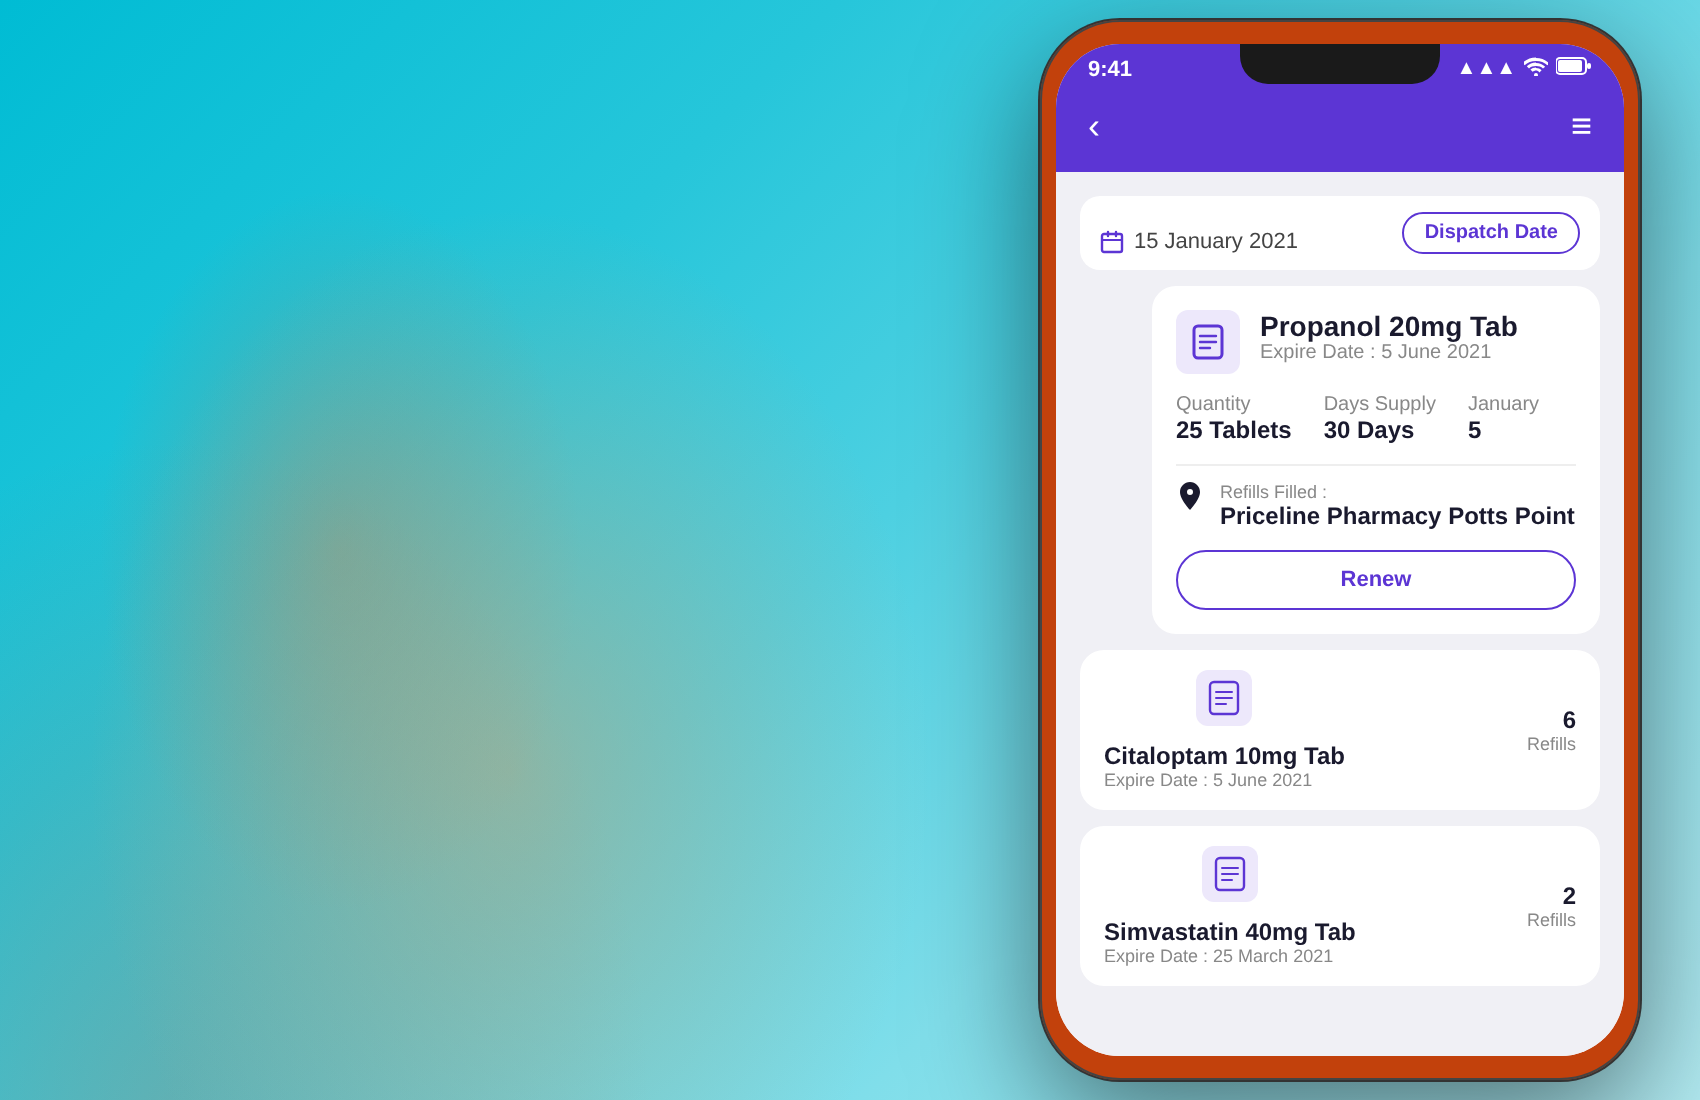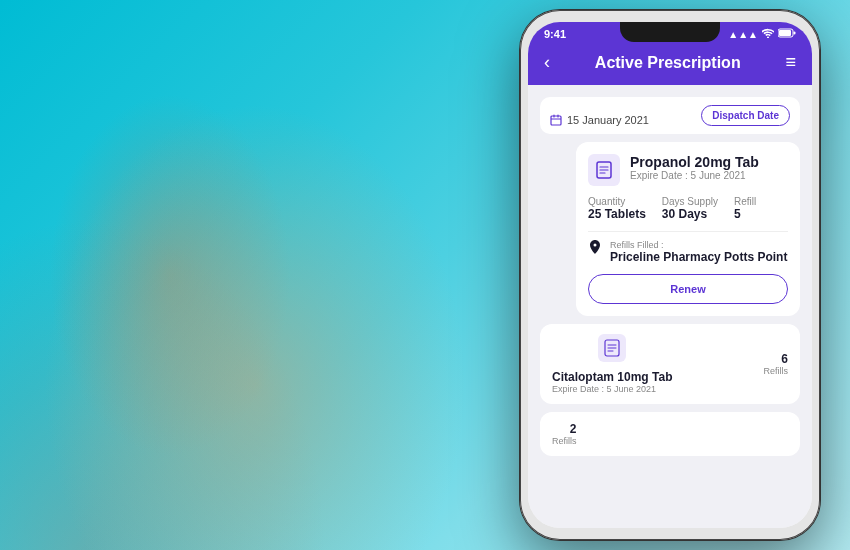--- a/index.html
+++ b/index.html
@@ -36,21 +36,21 @@
       right: 30px;
       top: 10px;
       width: 300px;
       height: 530px;
       z-index: 10;
     }
 
     .phone-frame {
       width: 100%;
       height: 100%;
-      background: #e5e5e5;
+      background: #c2410c;
       border-radius: 40px;
       padding: 12px 8px;
       box-shadow:
         0 0 0 1px #333,
         0 20px 60px rgba(0,0,0,0.5),
         inset 0 0 0 1px #444;
       position: relative;
     }
 
     
@@ -368,21 +368,20 @@
               <rect x="0" y="1" width="15" height="8" rx="2" fill="none" stroke="white" stroke-width="1"></rect>
               <rect x="1" y="2" width="12" height="6" rx="1" fill="white"></rect>
               <rect x="15.5" y="3.5" width="2" height="3" rx="1" fill="white"></rect>
             </svg>
           </span>
         </div>
       </div>
 
       <div class="app-header">
         <span class="header-icon">‹</span>
-        <span class="header-title">Active Prescription</span>
         <span class="header-icon">≡</span>
       </div>
 
       <div class="app-content">
 
         <div class="date-row">
           <div class="date-text">
             <svg class="cal-icon" viewBox="0 0 12 12" fill="none">
               <rect x="1" y="2" width="10" height="9" rx="1" stroke="#5c35d4" stroke-width="1.2" fill="none"></rect>
               <path d="M1 5h10" stroke="#5c35d4" stroke-width="1"></path>
@@ -413,21 +412,21 @@
           <div class="med-stats">
             <div class="stat-item">
               <div class="stat-label">Quantity</div>
               <div class="stat-value">25 Tablets</div>
             </div>
             <div class="stat-item">
               <div class="stat-label">Days Supply</div>
               <div class="stat-value">30 Days</div>
             </div>
             <div class="stat-item">
-              <div class="stat-label">Refill</div>
+              <div class="stat-label">January</div>
               <div class="stat-value">5</div>
             </div>
           </div>
 
           <div class="divider"></div>
 
           <div class="pharmacy-section">
             <span class="pharmacy-pin">
               <svg width="14" height="18" viewBox="0 0 14 18" fill="none">
                 <path d="M7 0C4.24 0 2 2.24 2 5c0 3.75 5 9 5 9s5-5.25 5-9c0-2.76-2.24-5-5-5zm0 6.5A1.5 1.5 0 1 1 7 3.5a1.5 1.5 0 0 1 0 3z" fill="#1a1a2e"></path>
@@ -460,20 +459,35 @@
               </div>
             </div>
           </div>
           <div class="refill-info">
             <div class="refill-count">6</div>
             <div class="refill-label">Refills</div>
           </div>
         </div>
 
         <div class="other-med-card">
+          <div class="other-med-left">
+            <div class="other-med-icon">
+              <svg width="16" height="18" viewBox="0 0 16 18" fill="none">
+                <rect x="1" y="1" width="14" height="16" rx="2" stroke="#5c35d4" stroke-width="1.2" fill="#ede8fb"></rect>
+                <path d="M4 6h8M4 9h8M4 12h5" stroke="#5c35d4" stroke-width="1" stroke-linecap="round"></path>
+              </svg>
+            </div>
+            <div>
+              <div class="other-med-name">Simvastatin 40mg Tab</div>
+              <div class="other-med-expire">
+                <span>Expire Date :</span>
+                <span>25 March 2021</span>
+              </div>
+            </div>
+          </div>
           <div class="refill-info">
             <div class="refill-count">2</div>
             <div class="refill-label">Refills</div>
           </div>
         </div>
 
       </div>
     </div>
   </div>
 </div>

